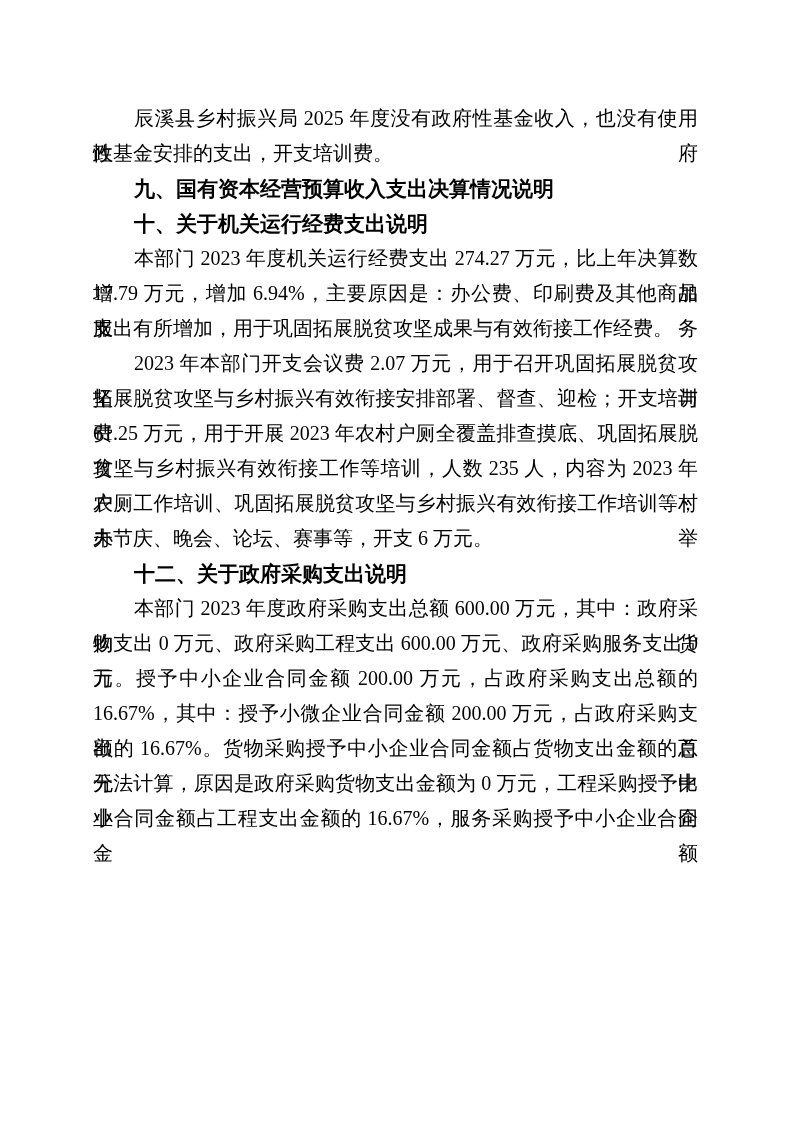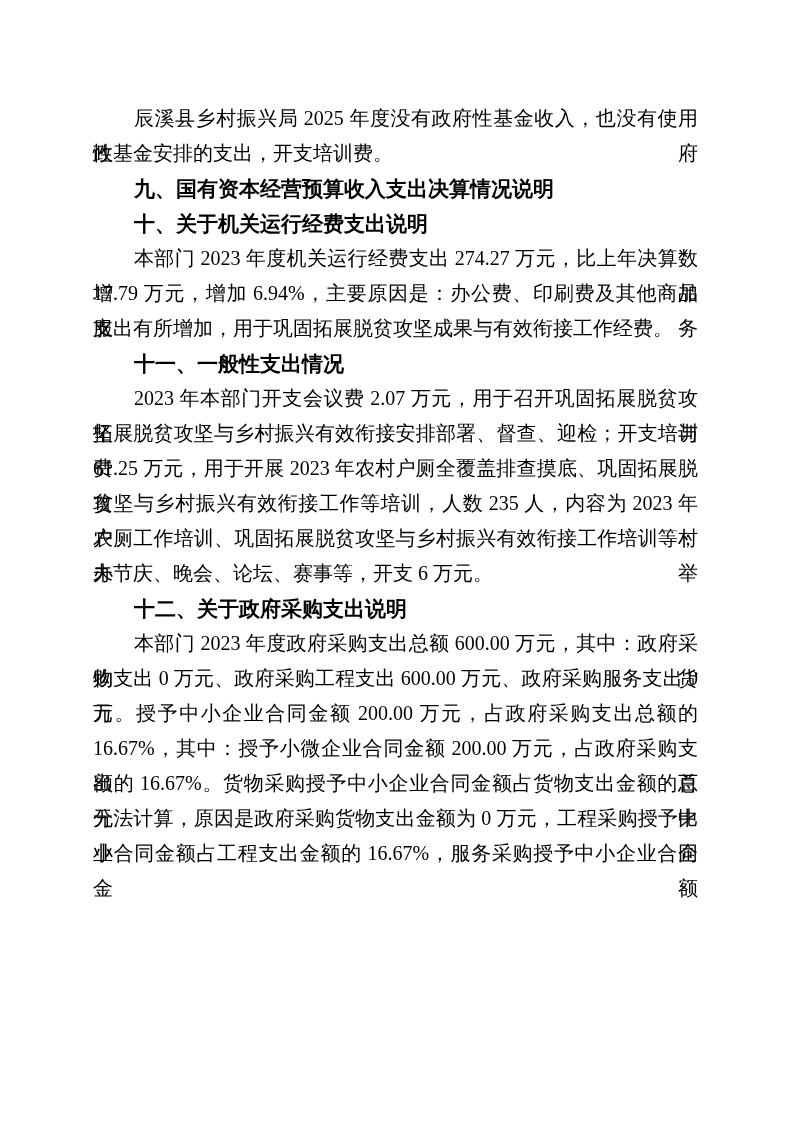--- a/index.html
+++ b/index.html
@@ -54,21 +54,20 @@
 
 <div class="page">
   <div class="content" id="doc-content">
       <div class="line para-first">辰溪县乡村振兴局 2025 年度没有政府性基金收入，也没有使用政府</div>
       <div class="line para-last">性基金安排的支出，开支培训费。</div>
       <div class="line heading">九、国有资本经营预算收入支出决算情况说明</div>
       <div class="line heading">十、关于机关运行经费支出说明</div>
       <div class="line para-first">本部门 2023 年度机关运行经费支出 274.27 万元，比上年决算数增加</div>
       <div class="line para-mid">17.79 万元，增加 6.94%，主要原因是：办公费、印刷费及其他商品服务</div>
       <div class="line para-last">支出有所增加，用于巩固拓展脱贫攻坚成果与有效衔接工作经费。</div>
-      <div class="line heading">十一、一般性支出情况</div>
       <div class="line para-first">2023 年本部门开支会议费 2.07 万元，用于召开巩固拓展脱贫攻坚与</div>
       <div class="line para-mid">拓展脱贫攻坚与乡村振兴有效衔接安排部署、督查、迎检；开支培训费</div>
       <div class="line para-mid">61.25 万元，用于开展 2023 年农村户厕全覆盖排查摸底、巩固拓展脱贫</div>
       <div class="line para-mid">攻坚与乡村振兴有效衔接工作等培训，人数 235 人，内容为 2023 年农村</div>
       <div class="line para-mid">户厕工作培训、巩固拓展脱贫攻坚与乡村振兴有效衔接工作培训等；未举</div>
       <div class="line para-last">办节庆、晚会、论坛、赛事等，开支 6 万元。</div>
       <div class="line heading">十二、关于政府采购支出说明</div>
       <div class="line para-first">本部门 2023 年度政府采购支出总额 600.00 万元，其中：政府采购货</div>
       <div class="line para-mid">物支出 0 万元、政府采购工程支出 600.00 万元、政府采购服务支出 0 万</div>
       <div class="line para-mid">元。授予中小企业合同金额 200.00 万元，占政府采购支出总额的</div>

